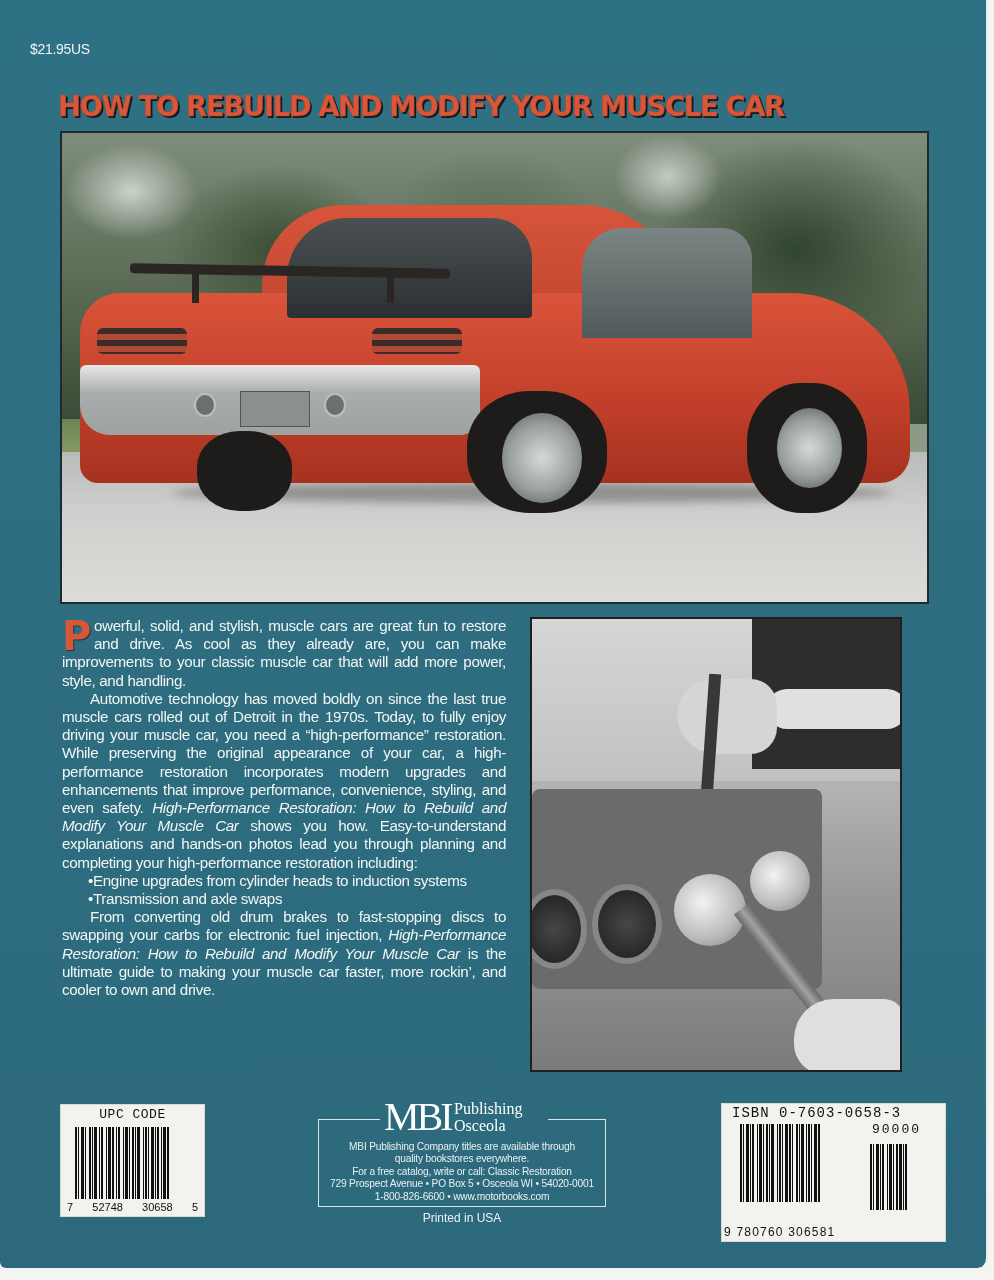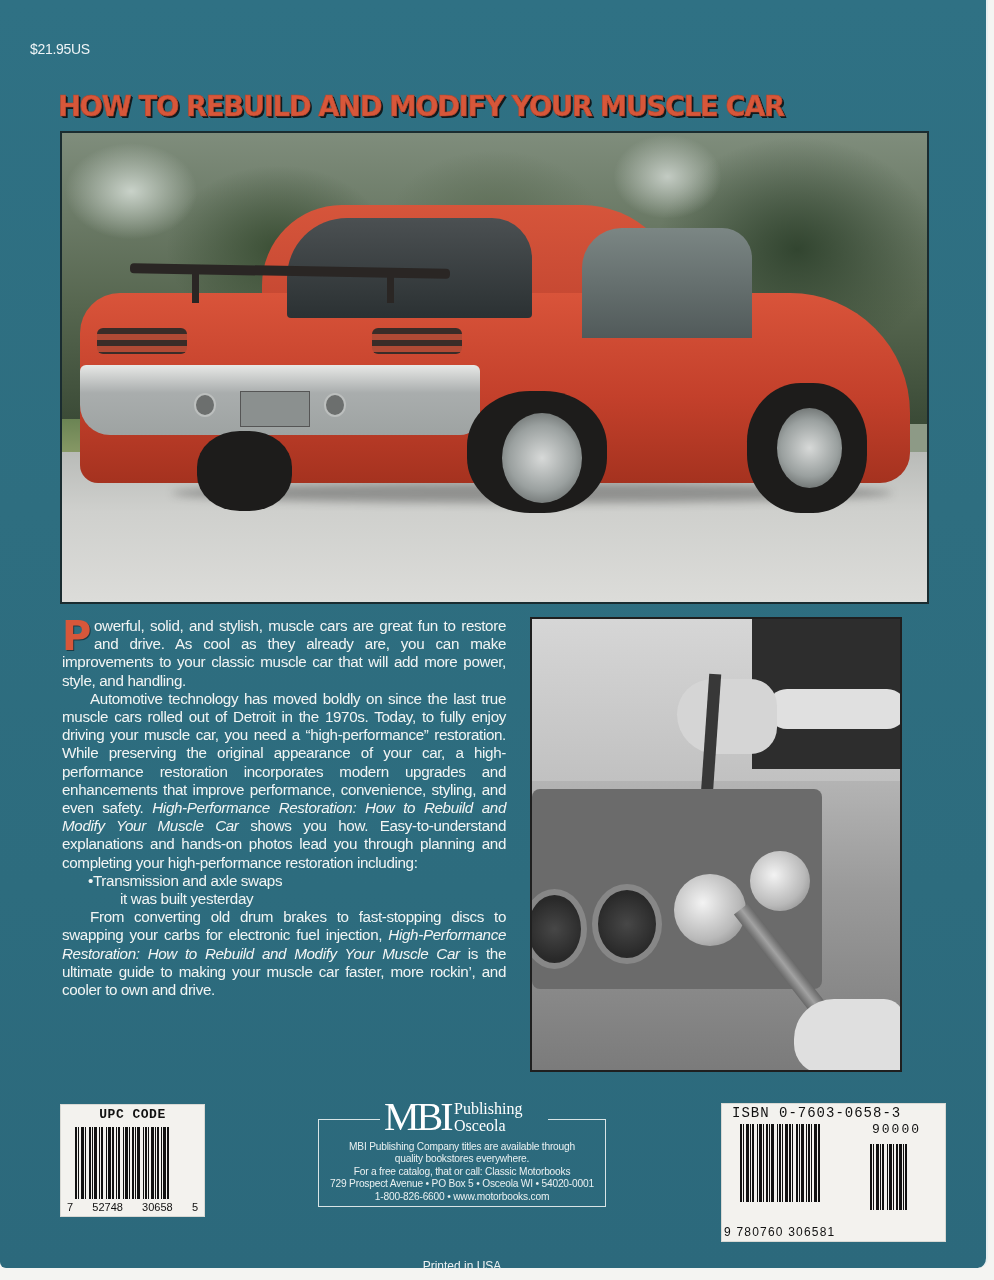--- a/index.html
+++ b/index.html
@@ -139,21 +139,21 @@
   .eng-hand2 { position: absolute; left: 262px; top: 380px; width: 110px; height: 75px; background: #e3dfd9; border-radius: 40px 20px 0 30px; }
   .eng-tool { position: absolute; left: 172px; top: 55px; width: 12px; height: 150px; background: #3a3836; transform: rotate(4deg); }
 
   
   .upc-box {
     position: absolute; left: 60px; top: 1104px; width: 145px; height: 113px;
     background: #f3f2ee; border: 1px solid #d9d9d4;
   }
   .upc-label {
     position: absolute; left: 0; top: 2px; width: 100%; text-align: center;
-    font-family: "Liberation Mono", monospace; font-size: 13px; color: #111; letter-spacing: 0.5px; font-weight: bold;
+    font-family: "Liberation Mono", monospace; font-size: 13px; color: #111; letter-spacing: 0.5px;
   }
   .barcode { position: absolute; display: flex; align-items: stretch; }
   .barcode span { display: block; background: #111; margin-right: 1px; }
   .upc-digits {
     position: absolute; left: 6px; bottom: 3px; right: 6px;
     font-family: "Liberation Sans", sans-serif; font-size: 11px; color: #111;
     display: flex; justify-content: space-between;
   }
 
   .isbn-box {
@@ -189,21 +189,21 @@
   .mbi-logo-words {
     position: absolute; left: 136px; top: 3px; color: #ffffff;
     font-family: "Liberation Serif", serif; font-size: 16px; line-height: 17px;
   }
   .mbi-lines {
     position: absolute; left: 0; top: 44px; width: 288px; text-align: center;
     color: #e9f0f1; font-size: 10.2px; line-height: 12.4px; letter-spacing: -0.2px;
   }
   .printed {
     position: absolute; left: 318px; top: 1211px; width: 288px; text-align: center;
-    color: #eef3f4; font-size: 12px; margin-top: 48px;
+    color: #eef3f4; font-size: 12px;
   }
 </style>
 </head>
 <body>
 
 <div class="cover">
 
   <div class="price">$21.95US</div>
   <div class="main-title">HOW TO REBUILD AND MODIFY YOUR MUSCLE CAR</div>
 
@@ -233,23 +233,23 @@
   </div>
 
   <div class="blurb">
     <p>
       <span class="dropcap">P</span><span>owerful, solid, and stylish, muscle cars are great fun to restore and drive. As cool as they already are, you can make improvements to your classic muscle car that will add more power, style, and handling.</span>
     </p>
     <p class="indent">
       <span>Automotive technology has moved boldly on since the last true muscle cars rolled out of Detroit in the 1970s. Today, to fully enjoy driving your muscle car, you need a “high-performance” restoration. While preserving the original appearance of your car, a high-performance restoration incorporates modern upgrades and enhancements that improve performance, convenience, styling, and even safety. </span><em>High-Performance Restoration: How to Rebuild and Modify Your Muscle Car</em><span> shows you how. Easy-to-understand explanations and hands-on photos lead you through planning and completing your high-performance restoration including:</span>
     </p>
     <ul>
+      <li>•Engine upgrades from cylinder heads to induction systems</li>
       <li>•Transmission and axle swaps</li>
       <li>
-        <span class="cont">it was built yesterday</span>
       </li>
     </ul>
     <p class="indent">
       <span>From converting old drum brakes to fast-stopping discs to swapping your carbs for electronic fuel injection, </span><em>High-Performance Restoration: How to Rebuild and Modify Your Muscle Car</em><span> is the ultimate guide to making your muscle car faster, more rockin’, and cooler to own and drive.</span>
     </p>
   </div>
 
   <div class="photo-engine">
     <div class="eng-wall"></div>
     <div class="eng-dark"></div>
@@ -311,21 +311,21 @@
     <div class="mbi-frame-top-l"></div>
     <div class="mbi-frame-top-r"></div>
     <div class="mbi-logo">MBI</div>
     <div class="mbi-logo-words">
       <div>Publishing</div>
       <div>Osceola</div>
     </div>
     <div class="mbi-lines">
       <div>MBI Publishing Company titles are available through</div>
       <div>quality bookstores everywhere.</div>
-      <div>For a free catalog, that or call: Classic Motorbooks</div>
+      <div>For a free catalog, write or call: Classic Restoration</div>
       <div>729 Prospect Avenue • PO Box 5 • Osceola WI • 54020-0001</div>
       <div>1-800-826-6600 • www.motorbooks.com</div>
     </div>
   </div>
   <div class="printed">Printed in USA</div>
 
   <div class="isbn-box">
     <div class="isbn-label">ISBN 0-7603-0658-3</div>
     <div class="isbn-price">90000</div>
     <div class="barcode" style="left:18px;top:20px;height:78px;width:112px">

